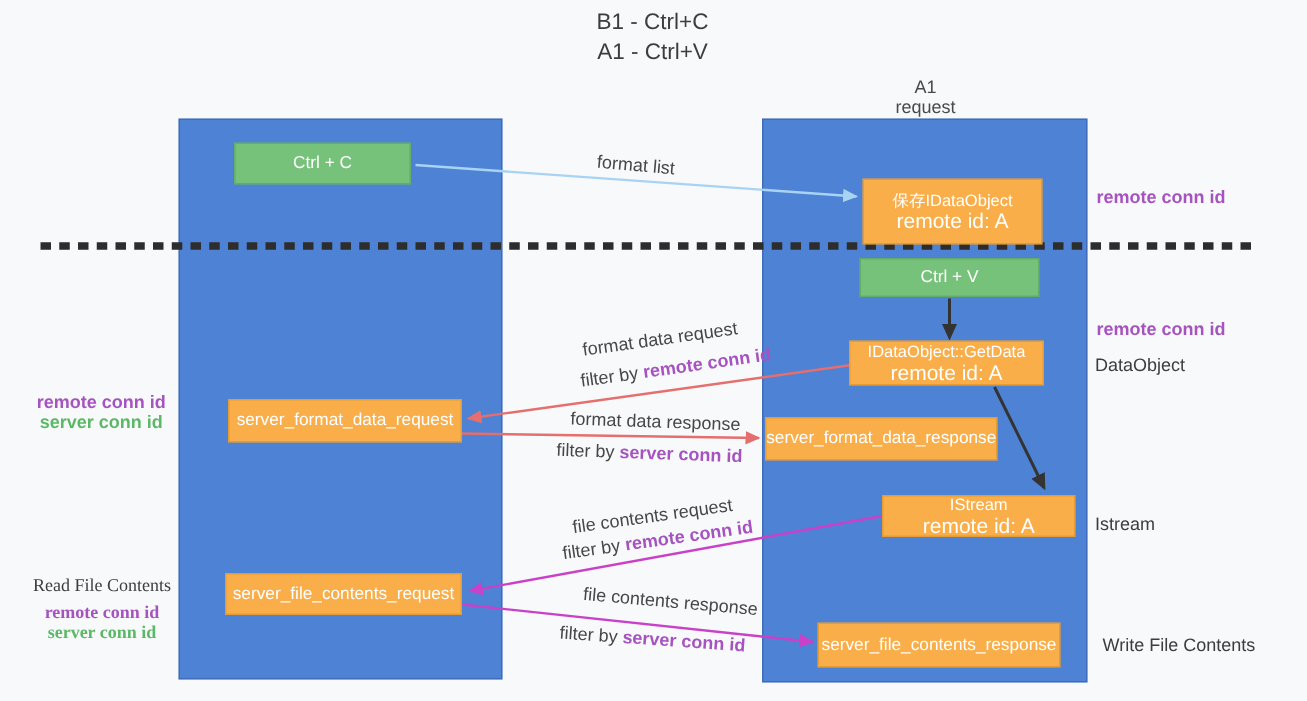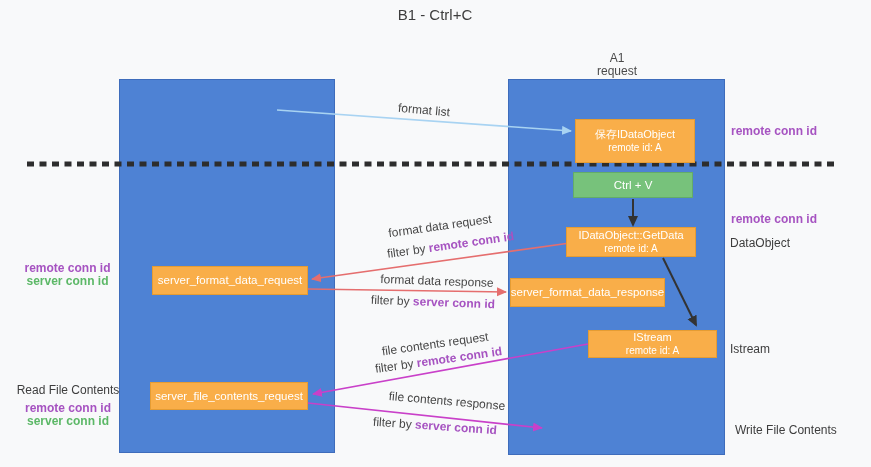--- a/index.html
+++ b/index.html
@@ -23,21 +23,21 @@
     z-index:1;
   }
   #arrows{position:absolute;left:0;top:0;z-index:2;pointer-events:none;}
   .node{
     display:flex;flex-direction:column;align-items:center;justify-content:center;
     color:#fff;text-align:center;z-index:3;box-sizing:border-box;line-height:13px;
   }
   .node.orange{background:var(--box-orange,#f9ae49);border:1px solid rgba(200,130,20,.4);}
   .node.green{background:var(--box-green,#77c27b);border:1px solid rgba(70,140,80,.4);}
   .node .l1{font-size:11px;}
-  .node .l2{font-size:10px;}
+  .node .l2{font-size:14px;}
   .node .single{font-size:11.5px;}
   .lbl{font-size:12px;color:#474747;z-index:3;white-space:nowrap;}
   .dark{color:var(--text-dark,#3d3d3d);}
   .purple{color:var(--purple-text,#a653c1);font-weight:bold;}
   .greentxt{color:var(--green-text,#5cb867);font-weight:bold;}
   .rot{transform-origin:50% 50%;}
   .stroke-blue{stroke:var(--arrow-blue,#a8d3f2);}
   .stroke-black{stroke:var(--arrow-black,#333333);}
   .stroke-red{stroke:var(--arrow-red,#e56e6e);}
   .stroke-magenta{stroke:var(--arrow-magenta,#c940c9);}
@@ -46,20 +46,21 @@
   .fill-black{fill:var(--arrow-black,#333333);}
   .fill-red{fill:var(--arrow-red,#e56e6e);}
   .fill-magenta{fill:var(--arrow-magenta,#c940c9);}
 </style>
 </head>
 <body>
 
 <div id="stage">
 
   <div class="abs ctr title-line" style="left:335px;top:6px;width:200px;">B1 - Ctrl+C</div>
+  <div class="abs ctr title-line" style="left:335px;top:26px;width:200px;">A1 - Ctrl+V</div>
 
   <div class="abs ctr col-header" style="left:156px;top:52px;width:120px;margin-top:38px;">
     <div>B1</div>
     <div>connection</div>
   </div>
   <div class="abs ctr col-header" style="left:557px;top:52px;width:120px;">
     <div>A1</div>
     <div>request</div>
   </div>
 
@@ -84,20 +85,23 @@
     <path d="M27,164 H836" class="stroke-dash" stroke-width="5" stroke-dasharray="7 5.5" fill="none"></path>
     <path d="M277,110 L571,131" class="stroke-blue" stroke-width="1.6" fill="none" marker-end="url(#head-blue)"></path>
     <path d="M633,199 L633,225" class="stroke-black" stroke-width="2" fill="none" marker-end="url(#head-black)"></path>
     <path d="M663,258 L696,325" class="stroke-black" stroke-width="2" fill="none" marker-end="url(#head-black)"></path>
     <path d="M570,243 L312,279" class="stroke-red" stroke-width="1.6" fill="none" marker-end="url(#head-red)"></path>
     <path d="M308,289 L506,292" class="stroke-red" stroke-width="1.6" fill="none" marker-end="url(#head-red)"></path>
     <path d="M588,344 L313,394" class="stroke-magenta" stroke-width="1.6" fill="none" marker-end="url(#head-magenta)"></path>
     <path d="M308,403 L542,428" class="stroke-magenta" stroke-width="1.6" fill="none" marker-end="url(#head-magenta)"></path>
   </svg>
 
+  <div class="abs node green" style="left:156px;top:95px;width:118px;height:28px;">
+    <div class="single">Ctrl + C</div>
+  </div>
 
   <div class="abs node orange" style="left:575px;top:119px;width:120px;height:44px;">
     <div class="l1">保存IDataObject</div>
     <div class="l2">remote id: A</div>
   </div>
 
   <div class="abs node green" style="left:573px;top:172px;width:120px;height:26px;">
     <div class="single">Ctrl + V</div>
   </div>
 
@@ -116,20 +120,23 @@
 
   <div class="abs node orange" style="left:588px;top:330px;width:129px;height:28px;">
     <div class="l1">IStream</div>
     <div class="l2">remote id: A</div>
   </div>
 
   <div class="abs node orange" style="left:150px;top:382px;width:158px;height:28px;align-items:center;">
     <div class="single">server_file_contents_request</div>
   </div>
 
+  <div class="abs node orange" style="left:545px;top:415px;width:162px;height:30px;">
+    <div class="single">server_file_contents_response</div>
+  </div>
 
   <div class="abs lbl rot ctr" style="left:374px;top:103px;width:100px;transform:rotate(5deg);">format list</div>
 
   <div class="abs lbl rot ctr" style="left:380px;top:219px;width:120px;transform:rotate(-8deg);">format data request</div>
   <div class="abs lbl rot ctr" style="left:378px;top:238px;width:145px;transform:rotate(-8deg);">
     <span>filter by </span><span class="purple">remote conn id</span>
   </div>
 
   <div class="abs lbl rot ctr" style="left:377px;top:274px;width:120px;transform:rotate(2deg);">format data response</div>
   <div class="abs lbl rot ctr" style="left:368px;top:295px;width:130px;transform:rotate(2deg);">
@@ -150,19 +157,19 @@
   <div class="abs lbl purple" style="left:731px;top:212px;">remote conn id</div>
   <div class="abs lbl dark" style="left:730px;top:236px;">DataObject</div>
   <div class="abs lbl dark" style="left:730px;top:342px;">Istream</div>
   <div class="abs lbl dark" style="left:735px;top:423px;">Write File Contents</div>
 
   <div class="abs ctr" style="left:15px;top:262px;width:105px;line-height:13px;font-size:12px;">
     <div class="purple">remote conn id</div>
     <div class="greentxt">server conn id</div>
   </div>
 
-  <div class="abs ctr" style="left:14px;top:384px;width:108px;font-size:12px;line-height:13px;">
+  <div class="abs ctr" style="left:14px;top:384px;width:108px;font-size:12px;line-height:13px;font-family:Liberation Serif, serif;">
     <div class="dark" style="margin-bottom:5px;">Read File Contents</div>
     <div class="purple">remote conn id</div>
     <div class="greentxt">server conn id</div>
   </div>
 
 </div>
 
 </body></html>

